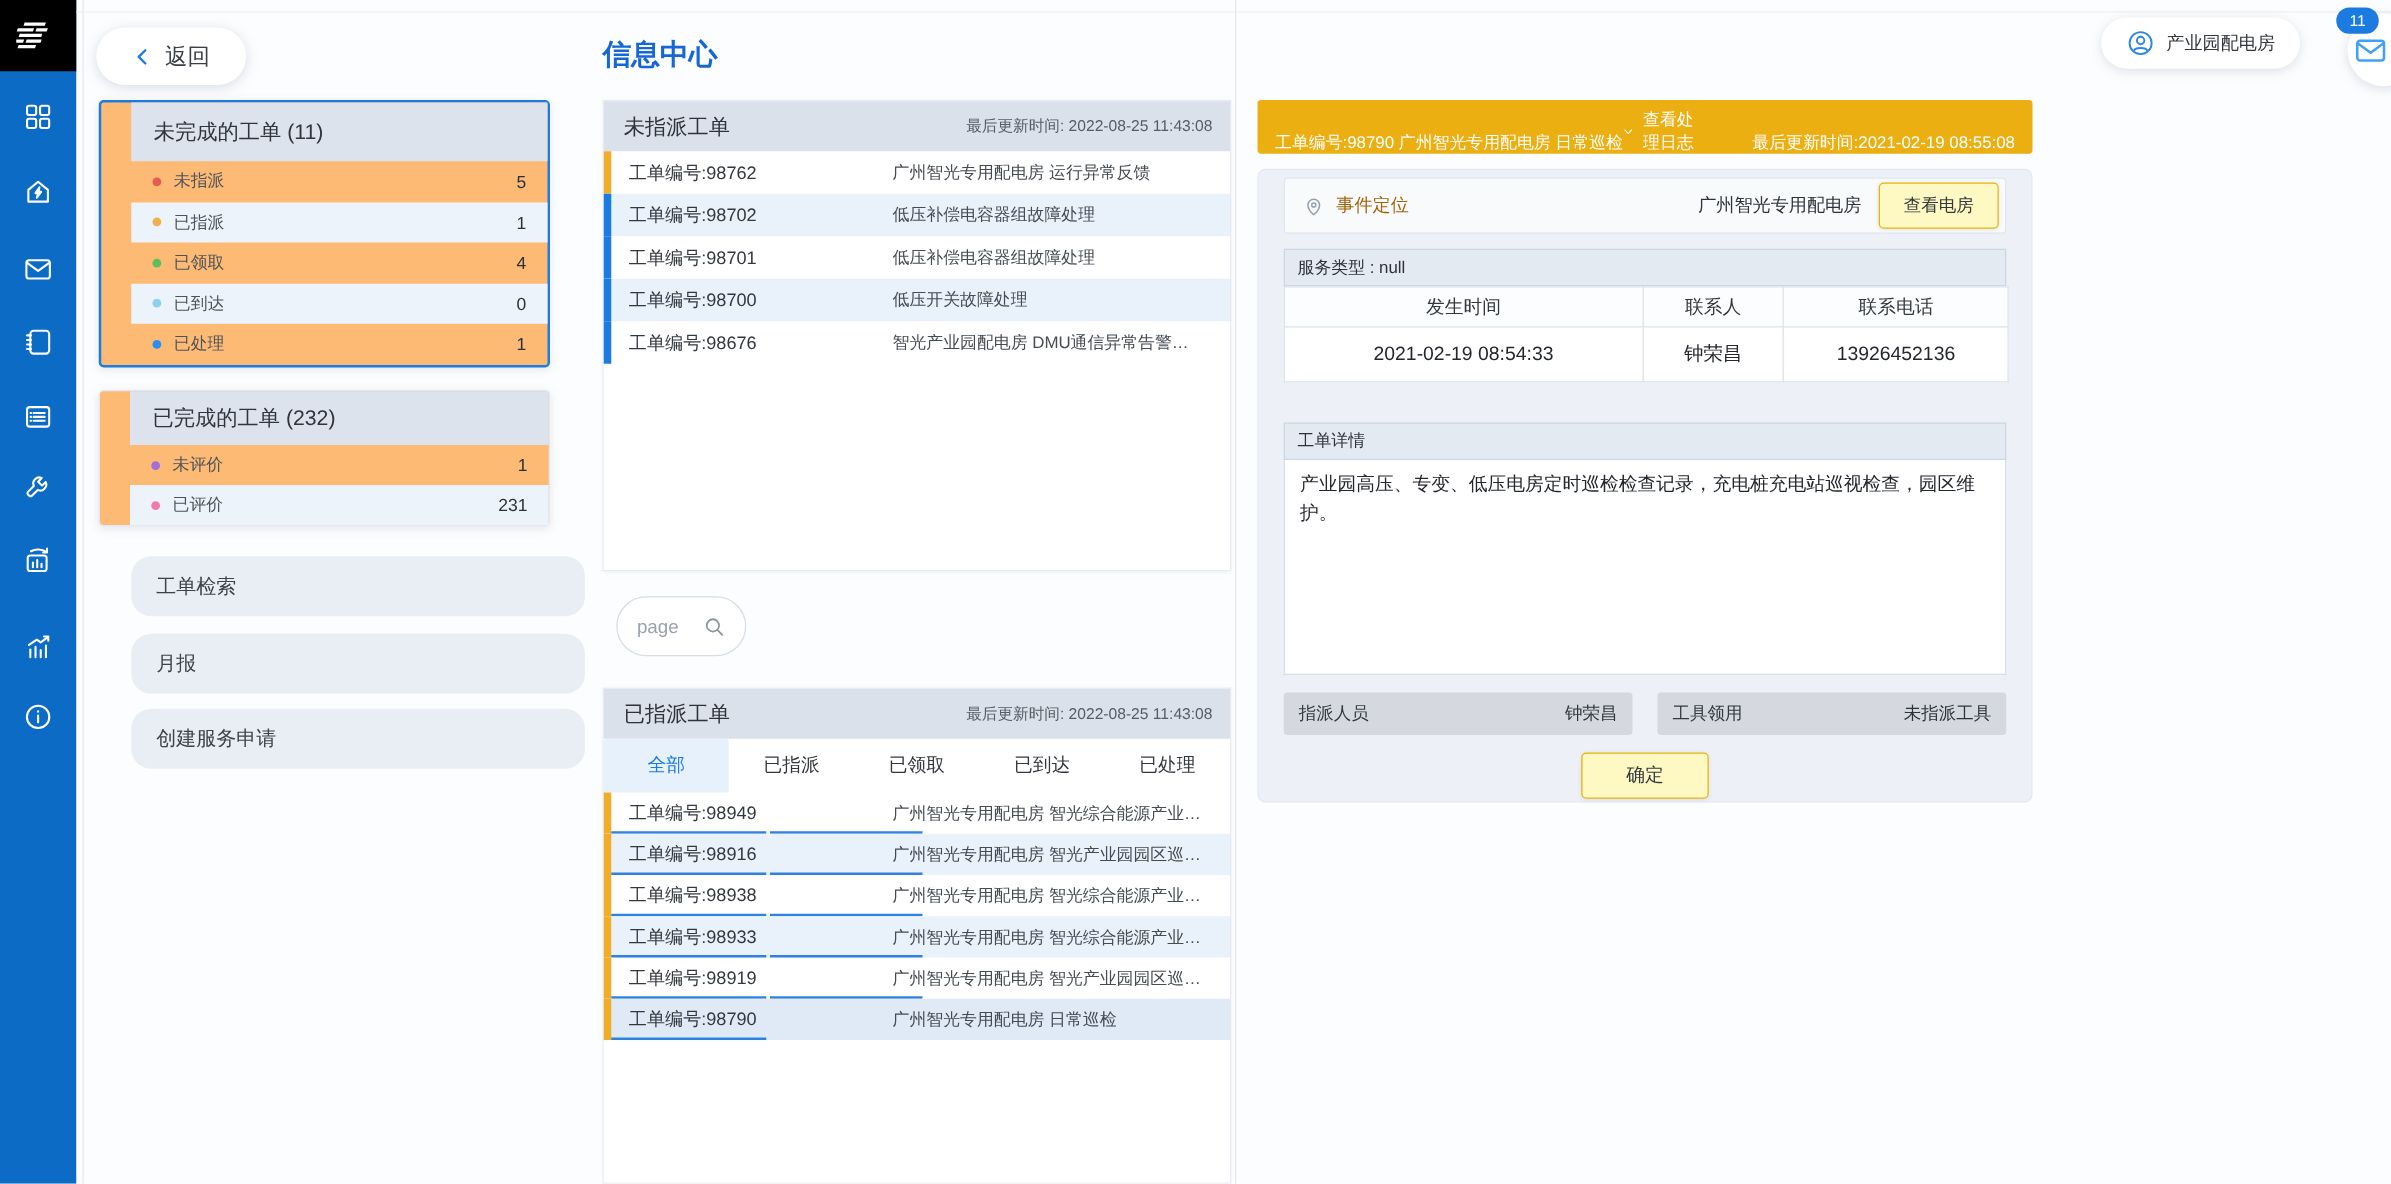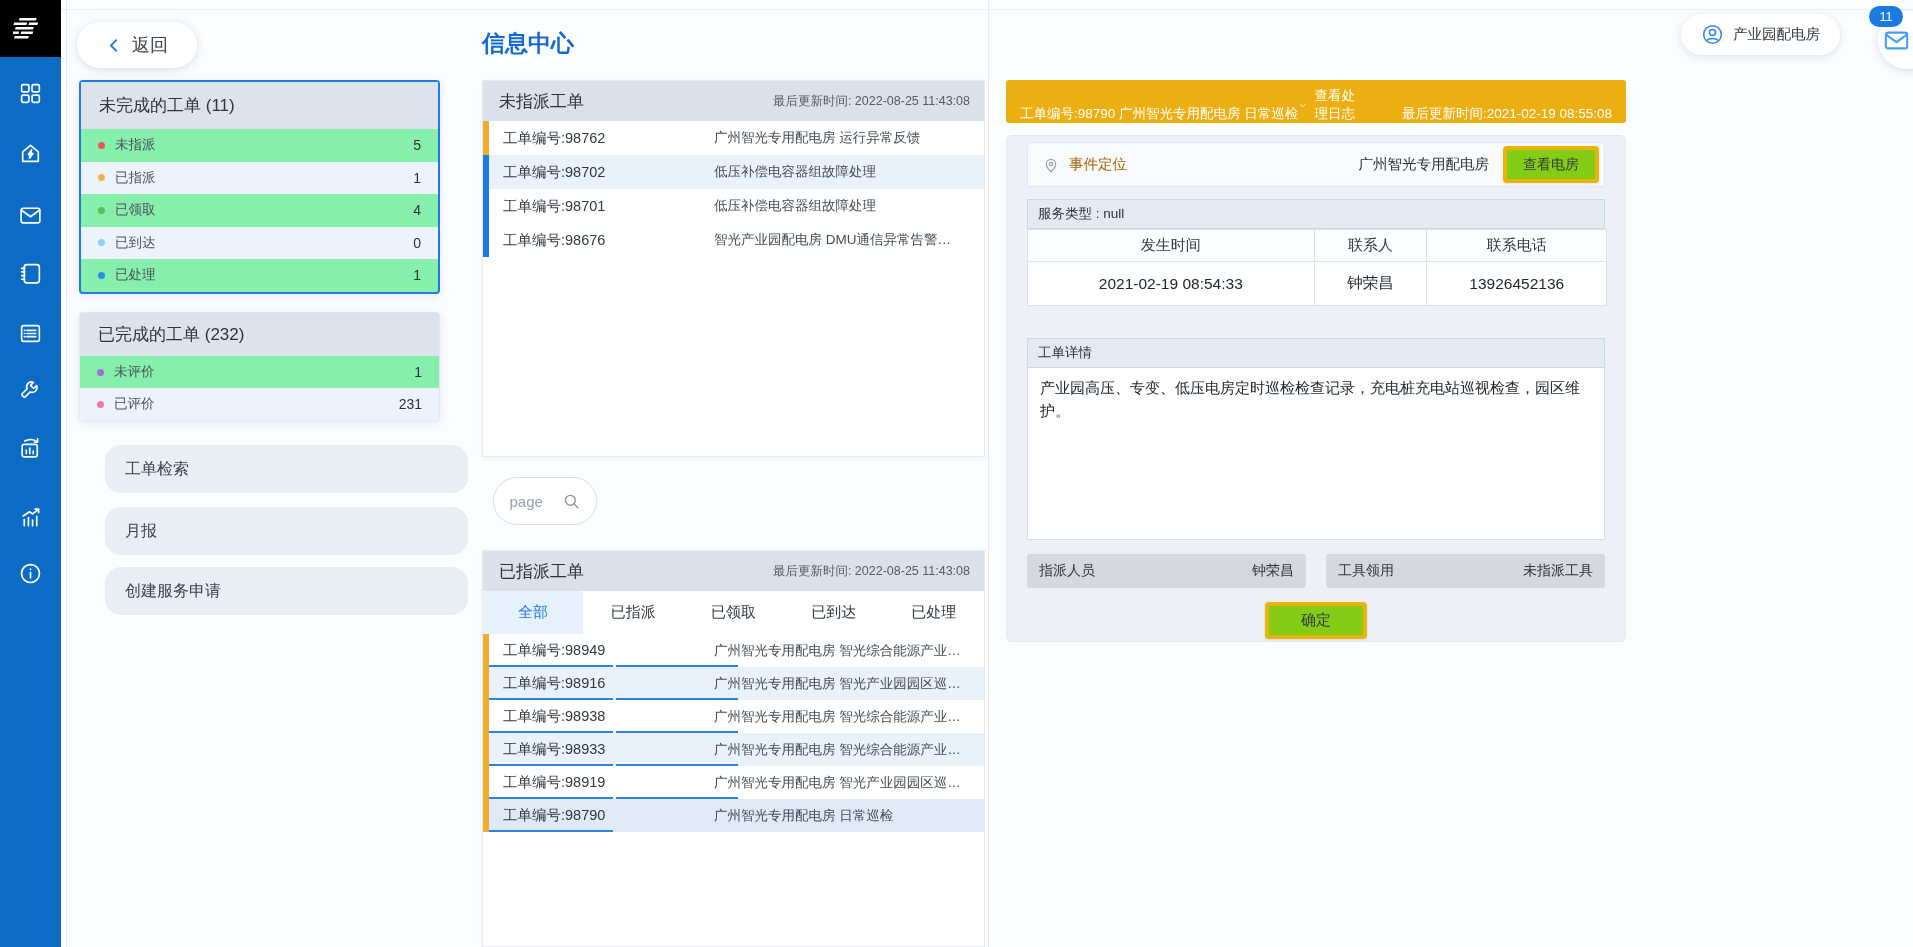--- a/index.html
+++ b/index.html
@@ -14,21 +14,21 @@
   .nav-ic svg { width:25px; height:25px; stroke:#fff; fill:none; stroke-width:1.6; stroke-linecap:round; stroke-linejoin:round; }
   .top-hairline { left:61px; top:9px; width:1852px; height:1px; background:#edeff2; }
   .v-divider { top:0; width:1px; height:947px; background:#e4e8ee; }
 
   
   .back-pill { left:77px; top:22px; width:120px; height:46px; background:#fff; border-radius:23px;
     box-shadow:0 2px 10px rgba(80,110,150,.22); display:flex; align-items:center; justify-content:center; gap:9px;
     font-size:18px; color:#3a3f46; cursor:pointer; }
   .back-pill svg { width:17px; height:17px; stroke:#1b7be0; stroke-width:2.6; fill:none; stroke-linecap:round; stroke-linejoin:round; }
 
-  .card { background:#86efac; border-radius:4px; box-shadow:0 2px 8px rgba(100,120,150,.16); }
+  .card { background:#fdba74; border-radius:4px; box-shadow:0 2px 8px rgba(100,120,150,.16);padding-left:24px; }
   .card-active { left:79px; top:80px; width:361px; border:2px solid #1e7ce0; }
   .card-head { height:47px; background:#dce3ec; display:flex; align-items:center; padding:0 18px; font-size:17px; color:#30353c; cursor:pointer; }
   .st-row { height:32.5px; display:flex; align-items:center; padding:0 17px; font-size:13.5px; color:#4c535b; cursor:pointer; }
   .st-row .dot { width:7px; height:7px; border-radius:50%; margin-right:10px; flex:none; }
   .st-row .cnt { margin-left:auto; color:#2b3138; font-size:14px; }
   .st-row.alt { background:#edf3fb; }
 
   .card-done { left:79px; top:312px; width:361px; border:1px solid #e3e8ef; }
   .card-done .card-head { height:43px; }
   .card-done .st-row { height:32px; }
@@ -76,21 +76,21 @@
 
   .detail-panel { left:1006px; top:135px; width:620px; height:507px; background:#edf1f7; border-radius:6px; border:1px solid #e3e8f0; }
   .dp-in { position:absolute; left:20px; right:20px; }
 
   .loc-card { top:6px; height:45px; background:#f8fafc; border:1px solid #e0e6ed; border-radius:3px;
     display:flex; align-items:center; padding:0 5px 0 14px; }
   .loc-card .pin { width:18px; height:18px; margin-right:9px; }
   .loc-card .pin svg { width:18px; height:18px; stroke:#95a0ac; fill:none; stroke-width:1.6; }
   .loc-label { font-size:14.5px; color:#a16207; }
   .loc-value { margin-left:auto; font-size:14.5px; color:#2e333a; margin-right:14px;text-align:center; }
-  .btn-white { background:#84cc16; border:4px solid #eab308; border-radius:4px; box-shadow:0 1px 3px rgba(100,120,150,.15);
+  .btn-white { background:#fef9c3; border:1px solid #eab308; border-radius:4px; box-shadow:0 1px 3px rgba(100,120,150,.15);
     font-size:14px; color:#33383f; cursor:pointer; font-family:inherit; }
   .loc-btn { width:96px; height:37px; }
 
   .band { height:30px; background:#e3eaf2; border:1px solid #ccd7e3; display:flex; align-items:center;
     padding:0 10px; font-size:13.5px; color:#2e333a; }
   .service-band { top:63px; }
   .info-table { top:93px; border-collapse:collapse; width:580px; background:#fff; table-layout:fixed; }
   .info-table th, .info-table td { border:1px solid #d9e1ea; text-align:center; font-weight:normal; }
   .info-table th { height:32px; font-size:15px; color:#33383f; background:#fcfdfe; }
   .info-table td { height:44px; font-size:15.5px; color:#23272d; }
@@ -291,20 +291,25 @@
   </div>
   <div class="wo-row alt">
     <span class="bar" style="background-color: rgb(27, 123, 224);"></span>
     <span class="wid">工单编号:98702</span>
     <span class="wdesc">低压补偿电容器组故障处理</span>
   </div>
   <div class="wo-row">
     <span class="bar" style="background-color: rgb(27, 123, 224);"></span>
     <span class="wid">工单编号:98701</span>
     <span class="wdesc">低压补偿电容器组故障处理</span>
+  </div>
+  <div class="wo-row alt">
+    <span class="bar" style="background-color: rgb(27, 123, 224);"></span>
+    <span class="wid">工单编号:98700</span>
+    <span class="wdesc">低压开关故障处理</span>
   </div>
   <div class="wo-row">
     <span class="bar" style="background-color: rgb(27, 123, 224);"></span>
     <span class="wid">工单编号:98676</span>
     <span class="wdesc">智光产业园配电房 DMU通信异常告警…</span>
   </div>
 </div>
 
 <div class="abs page-pill">
   <input type="text" placeholder="page" style="">

